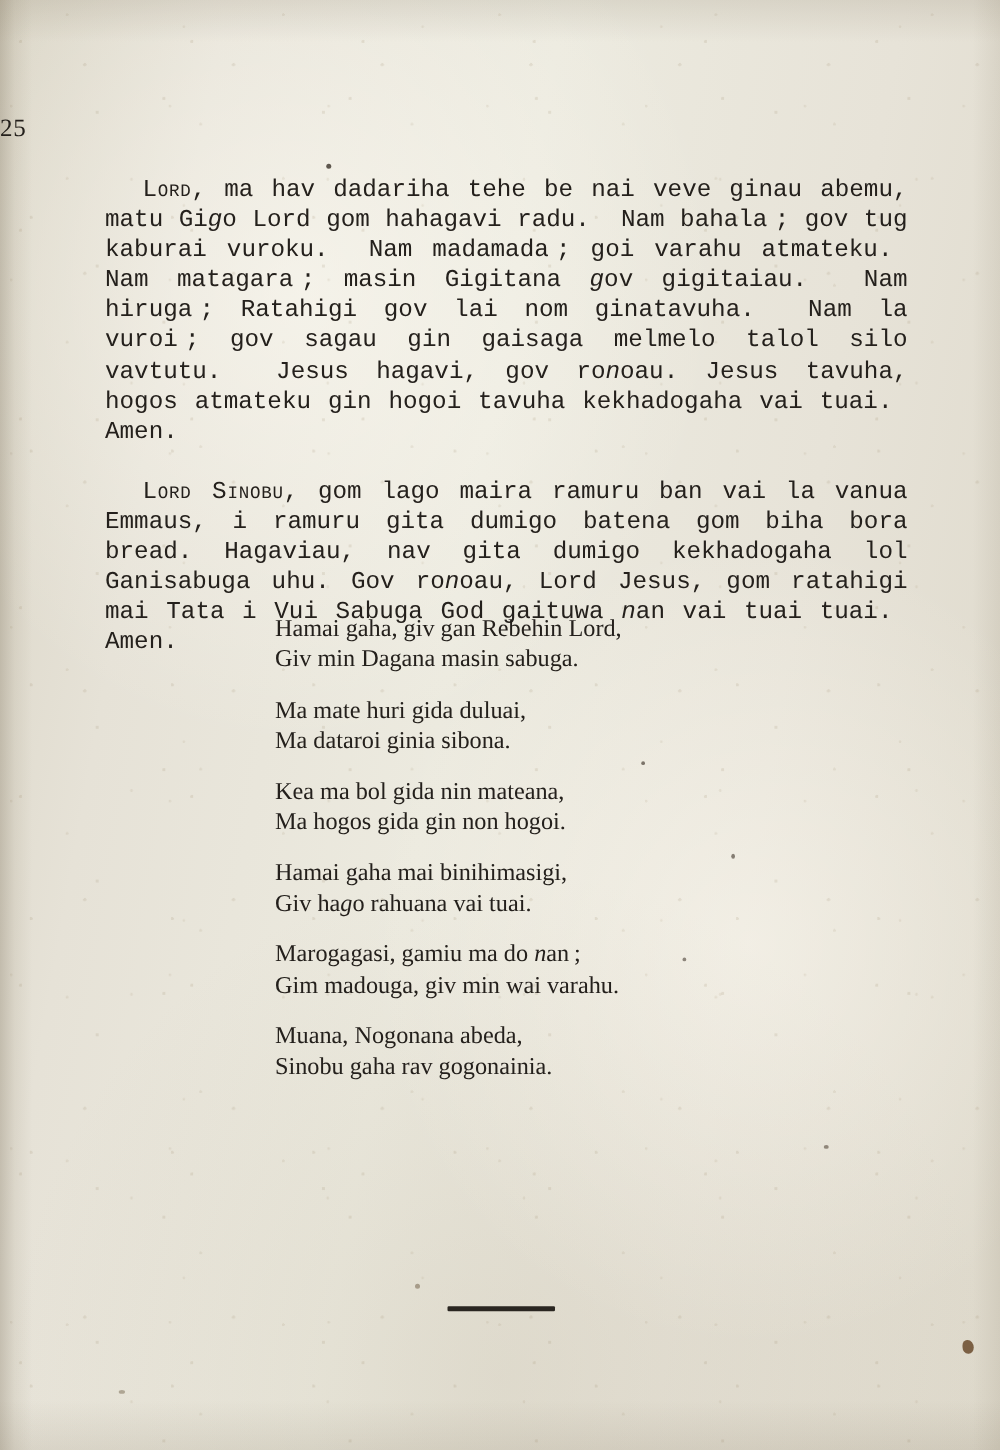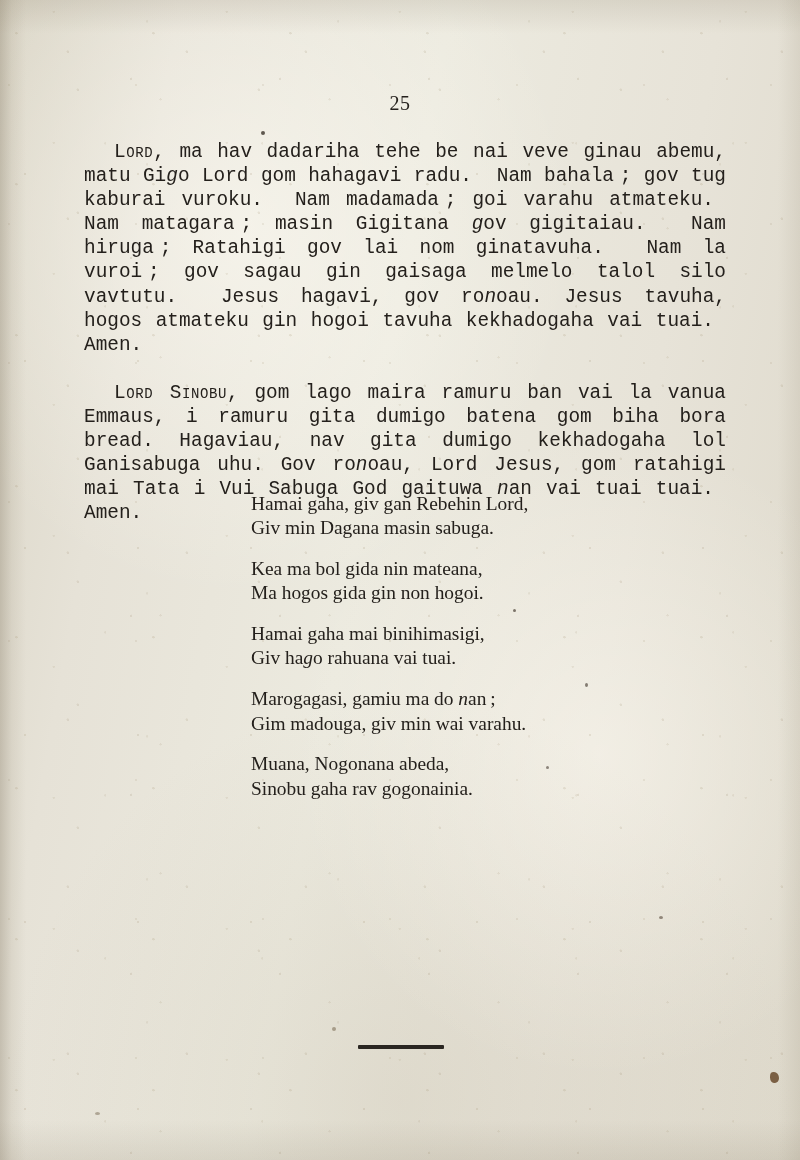--- a/index.html
+++ b/index.html
@@ -72,21 +72,21 @@
   .ink {
     position: absolute;
     color: #24201c;
     font-family: "Liberation Serif", "DejaVu Serif", serif;
   }
 
   .folio {
     top: 92px;
     left: 0;
     width: 800px;
-    text-align: center;
+    text-align: left;
     font-size: 20px;
     letter-spacing: 0.5px;
   }
 
   .textblock {
     left: 84px;
     width: 642px;
   }
 
   p.para {
@@ -102,21 +102,21 @@
   p.para.second { margin-top: 24px; }
 
   .sc {
     font-variant: small-caps;
     letter-spacing: 0.6px;
   }
 
   .it { font-style: italic; }
 
   .verses {
-    left: 251px;
+    left: 220px;
     top: 492px;
     width: 420px;
   }
 
   .verse {
     font-size: 19.4px;
     line-height: 24.3px;
     margin-bottom: 16.5px;
     white-space: nowrap;
   }
@@ -153,20 +153,21 @@
 
   <div class="ink folio">25</div>
 
   <div class="ink textblock" style="top:140px;">
     <p class="para"><span class="sc">Lord</span>, ma hav dadariha tehe be nai veve ginau abemu, matu Gi<span class="it">g</span>o Lord gom hahagavi radu.&nbsp; Nam bahala ; gov tug kaburai vuroku.&nbsp; Nam madamada ; goi varahu atmateku.&nbsp; Nam matagara ; masin Gigitana <span class="it">g</span>ov gigitaiau.&nbsp; Nam hiruga ; Ratahigi gov lai nom ginatavuha.&nbsp; Nam la vuroi ; gov sagau gin gaisaga melmelo talol silo vavtutu.&nbsp; Jesus hagavi, gov ro<span class="it">n</span>oau. Jesus tavuha, hogos atmateku gin hogoi tavuha kekhadogaha vai tuai.&nbsp; Amen.</p>
     <p class="para second"><span class="sc">Lord Sinobu</span>, gom lago maira ramuru ban vai la vanua Emmaus, i ramuru gita dumigo batena gom biha bora bread. Hagaviau, nav gita dumigo kekhadogaha lol Ganisabuga uhu. Gov ro<span class="it">n</span>oau, Lord Jesus, gom ratahigi mai Tata i Vui Sabuga God gaituwa <span class="it">n</span>an vai tuai tuai.&nbsp; Amen.</p>
   </div>
 
   <div class="ink verses">
     <div class="verse">Hamai gaha, giv gan Rebehin Lord,<br>Giv min Dagana masin sabuga.</div>
+    <div class="verse">Ma mate huri gida duluai,<br>Ma dataroi ginia sibona.</div>
     <div class="verse">Kea ma bol gida nin mateana,<br>Ma hogos gida gin non hogoi.</div>
     <div class="verse">Hamai gaha mai binihimasigi,<br>Giv ha<span class="it">g</span>o rahuana vai tuai.</div>
     <div class="verse">Marogagasi, gamiu ma do <span class="it">n</span>an ;<br>Gim madouga, giv min wai varahu.</div>
     <div class="verse">Muana, Nogonana abeda,<br>Sinobu gaha rav gogonainia.</div>
   </div>
 
   <div class="rule"></div>
 
 </div>
 

